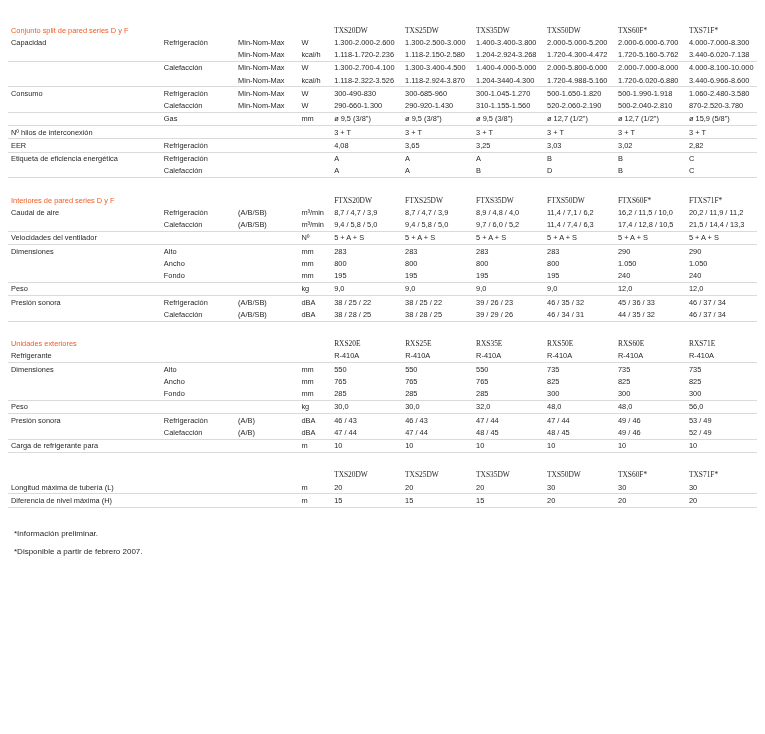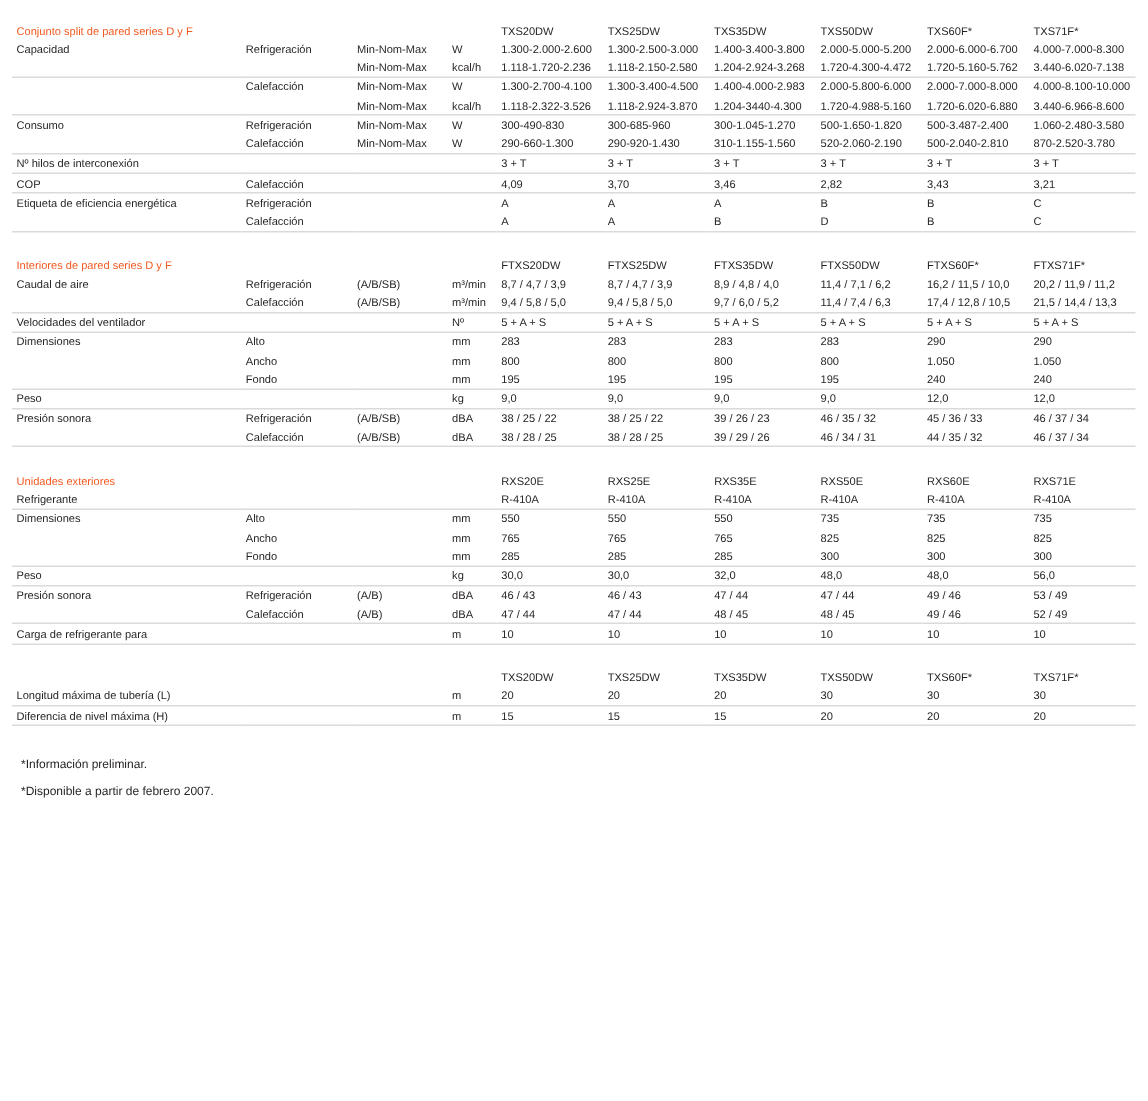--- a/index.html
+++ b/index.html
@@ -8,21 +8,21 @@
     background: #ffffff;
   }
   body {
     width: 765px; height: 734px;
     font-family: "Liberation Sans", sans-serif;
     font-size: 7.4px;
     color: #231f20;
     position: relative;
     overflow: hidden;
   }
-  .sheet { padding: 14px 8px 0 8px; }
+  .sheet { padding: 24px 8px 0 8px; }
 
   table.spec {
     width: 100%;
     border-collapse: collapse;
     table-layout: fixed;
   }
   table.spec td, table.spec th {
     padding: 1.5px 3px 1.5px 3px;
     vertical-align: middle;
     text-align: left;
@@ -40,20 +40,21 @@
   col.c-data    { width: 65px; }
   .hdr-title {
     color: #f15a22;
     font-weight: bold;
     font-size: 7.8px;
   }
   .hdr-model {
     font-weight: bold;
     font-size: 7.8px;
     color: #231f20;
+    font-family: Liberation Serif, serif;
   }
   tr.ln td { border-bottom: 1px solid #d9dadb; }
   tr.nb td { border-bottom: none; }
 
   .sec-gap { height: 16px; }
 
   .footnotes {
     padding: 18px 4px 0 14px;
     font-size: 8px;
     line-height: 2.0;
@@ -115,21 +116,21 @@
             <td class="cell-value">1.720-5.160-5.762</td>
             <td class="cell-value">3.440-6.020-7.138</td>
           </tr>
           <tr class="nb">
             <td class="cell-label"></td>
             <td class="cell-mode">Calefacción</td>
             <td class="cell-sub">Min-Nom-Max</td>
             <td class="cell-unit">W</td>
             <td class="cell-value">1.300-2.700-4.100</td>
             <td class="cell-value">1.300-3.400-4.500</td>
-            <td class="cell-value">1.400-4.000-2.983</td>
+            <td class="cell-value">1.400-4.000-5.000</td>
             <td class="cell-value">2.000-5.800-6.000</td>
             <td class="cell-value">2.000-7.000-8.000</td>
             <td class="cell-value">4.000-8.100-10.000</td>
           </tr>
           <tr class="ln">
             <td class="cell-label"></td>
             <td class="cell-mode"></td>
             <td class="cell-sub">Min-Nom-Max</td>
             <td class="cell-unit">kcal/h</td>
             <td class="cell-value">1.118-2.322-3.526</td>
@@ -141,58 +142,70 @@
           </tr>
           <tr class="nb">
             <td class="cell-label">Consumo</td>
             <td class="cell-mode">Refrigeración</td>
             <td class="cell-sub">Min-Nom-Max</td>
             <td class="cell-unit">W</td>
             <td class="cell-value">300-490-830</td>
             <td class="cell-value">300-685-960</td>
             <td class="cell-value">300-1.045-1.270</td>
             <td class="cell-value">500-1.650-1.820</td>
-            <td class="cell-value">500-3.487-2.400</td>
+            <td class="cell-value">500-1.990-1.918</td>
             <td class="cell-value">1.060-2.480-3.580</td>
           </tr>
           <tr class="ln">
             <td class="cell-label"></td>
             <td class="cell-mode">Calefacción</td>
             <td class="cell-sub">Min-Nom-Max</td>
             <td class="cell-unit">W</td>
             <td class="cell-value">290-660-1.300</td>
             <td class="cell-value">290-920-1.430</td>
             <td class="cell-value">310-1.155-1.560</td>
             <td class="cell-value">520-2.060-2.190</td>
             <td class="cell-value">500-2.040-2.810</td>
             <td class="cell-value">870-2.520-3.780</td>
           </tr>
           <tr class="ln">
+            <td class="cell-label"></td>
+            <td class="cell-mode">Gas</td>
+            <td class="cell-sub"></td>
+            <td class="cell-unit">mm</td>
+            <td class="cell-value">ø 9,5 (3/8")</td>
+            <td class="cell-value">ø 9,5 (3/8")</td>
+            <td class="cell-value">ø 9,5 (3/8")</td>
+            <td class="cell-value">ø 12,7 (1/2")</td>
+            <td class="cell-value">ø 12,7 (1/2")</td>
+            <td class="cell-value">ø 15,9 (5/8")</td>
+          </tr>
+          <tr class="ln">
             <td class="cell-label">Nº hilos de interconexión</td>
             <td class="cell-mode"></td>
             <td class="cell-sub"></td>
             <td class="cell-unit"></td>
             <td class="cell-value">3 + T</td>
             <td class="cell-value">3 + T</td>
             <td class="cell-value">3 + T</td>
             <td class="cell-value">3 + T</td>
             <td class="cell-value">3 + T</td>
             <td class="cell-value">3 + T</td>
           </tr>
           <tr class="ln">
-            <td class="cell-label">COP</td>
-            <td class="cell-mode">Calefacción</td>
+            <td class="cell-label">EER</td>
+            <td class="cell-mode">Refrigeración</td>
             <td class="cell-sub"></td>
             <td class="cell-unit"></td>
-            <td class="cell-value">4,09</td>
-            <td class="cell-value">3,70</td>
-            <td class="cell-value">3,46</td>
+            <td class="cell-value">4,08</td>
+            <td class="cell-value">3,65</td>
+            <td class="cell-value">3,25</td>
+            <td class="cell-value">3,03</td>
+            <td class="cell-value">3,02</td>
             <td class="cell-value">2,82</td>
-            <td class="cell-value">3,43</td>
-            <td class="cell-value">3,21</td>
           </tr>
           <tr class="nb">
             <td class="cell-label">Etiqueta de eficiencia energética</td>
             <td class="cell-mode">Refrigeración</td>
             <td class="cell-sub"></td>
             <td class="cell-unit"></td>
             <td class="cell-value">A</td>
             <td class="cell-value">A</td>
             <td class="cell-value">A</td>
             <td class="cell-value">B</td>

